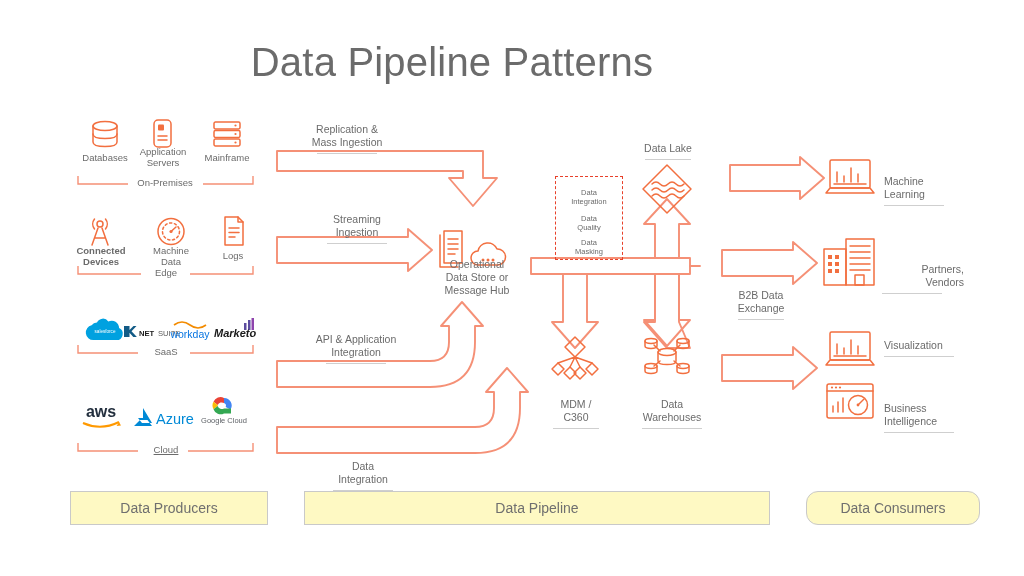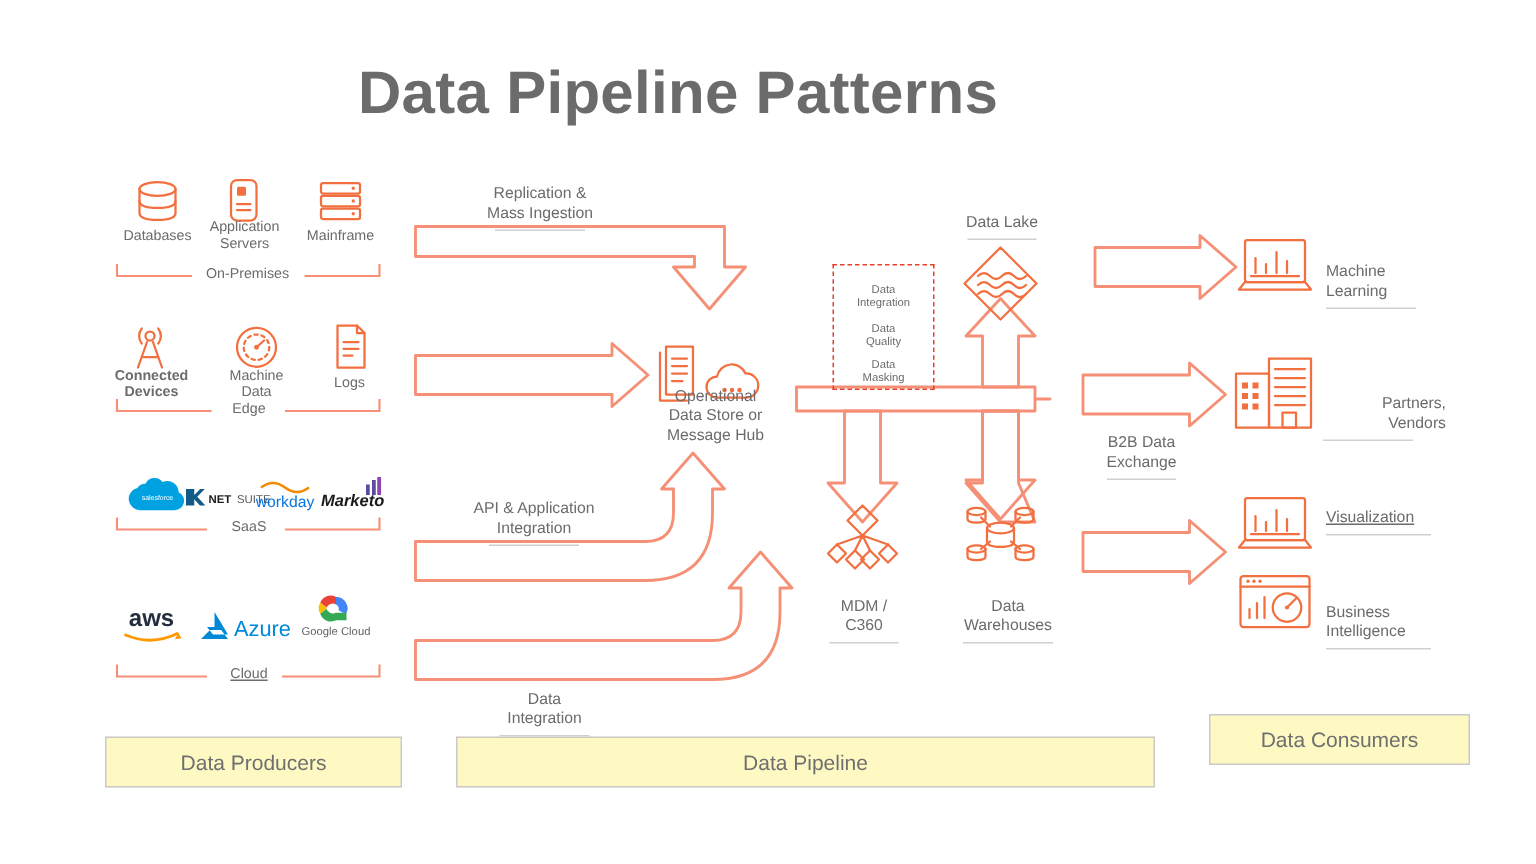--- a/index.html
+++ b/index.html
@@ -1,21 +1,21 @@
 <!DOCTYPE html>
 <html><head>
 <meta charset="utf-8">
 <style>
   html,body{margin:0;padding:0;background:#ffffff;}
   body{width:1024px;height:576px;overflow:hidden;
        font-family:"Liberation Sans","DejaVu Sans",sans-serif;color:#5b5b5b;}
   #stage{position:relative;width:1024px;height:576px;}
   svg#canvas{position:absolute;left:0;top:0;width:1024px;height:576px;}
   .ttl{position:absolute;left:0;top:40px;width:904px;text-align:center;
-       font-size:40px;font-weight:700;color:#6b6b6b;letter-spacing:.2px;}
+       font-size:40px;font-weight:400;color:#6b6b6b;letter-spacing:.2px;}
   .lbl{position:absolute;text-align:center;font-size:9.5px;line-height:11px;color:#6b6b6b;}
   .pipe-lbl{position:absolute;text-align:center;font-size:10.5px;line-height:13px;color:#6b6b6b;}
   .ul{display:block;width:46px;height:1px;background:#cfcfcf;margin:4px auto 0;}
   .ul.w60{width:60px;}
   .ul.w70{width:70px;}
   .band{position:absolute;border:1px solid #c9c9c9;background:#fef9c3;
         display:flex;align-items:center;justify-content:center;
         font-size:14px;color:#6f6f6f;height:32px;}
   .dashbox{position:absolute;border:1px dashed #e8402a;box-sizing:border-box;}
   .dashtxt{position:absolute;width:100%;text-align:center;font-size:7.5px;
@@ -272,26 +272,31 @@
   <div class="lbl" style="left:65px;top:245px;width:72px;white-space:pre-line;font-weight:bold;">Connected
 Devices</div>
   <div class="lbl" style="left:136px;top:245px;width:70px;white-space:pre-line;">Machine
 Data</div>
   <div class="lbl" style="left:198px;top:250px;width:70px;">Logs</div>
   <div class="lbl" style="left:131px;top:267px;width:70px;">Edge</div>
 
   <div class="lbl" style="left:131px;top:346px;width:70px;">SaaS</div>
   <div class="lbl" style="left:131px;top:444px;width:70px;text-decoration:underline;">Cloud</div>
 
-  <div class="pipe-lbl" style="left:300px;top:110px;width:120px;white-space:pre-line;">
+  <div class="pipe-lbl" style="left:287px;top:110px;width:120px;white-space:pre-line;">
     <span>Replication &amp;
 Mass Ingestion</span>
     <span class="ul w60"></span>
   </div>
 
+  <div class="pipe-lbl" style="left:297px;top:200px;width:120px;white-space:pre-line;">
+    <span>Streaming
+Ingestion</span>
+    <span class="ul w60"></span>
+  </div>
 
   <div class="pipe-lbl" style="left:292px;top:320px;width:128px;white-space:pre-line;">
     <span>API &amp; Application
 Integration</span>
     <span class="ul w60"></span>
   </div>
 
   <div class="pipe-lbl" style="left:305px;top:447px;width:116px;white-space:pre-line;">
     <span>Data
 Integration</span>
@@ -333,34 +338,34 @@
 Learning</span>
     <span class="ul w60" style="margin-left:0;"></span>
   </div>
 
   <div class="pipe-lbl" style="left:882px;top:250px;width:82px;text-align:right;white-space:pre-line;">
     <span>Partners,
 Vendors</span>
     <span class="ul w60" style="margin-left:0;"></span>
   </div>
 
-  <div class="pipe-lbl" style="left:884px;top:339px;width:90px;text-align:left;text-decoration:underline;">
+  <div class="pipe-lbl" style="left:884px;top:339px;width:90px;text-align:left;">
     <span>Visualization</span>
     <span class="ul w70" style="margin-left:0;"></span>
   </div>
 
   <div class="pipe-lbl" style="left:884px;top:389px;width:90px;text-align:left;white-space:pre-line;">
     <span>Business
 Intelligence</span>
     <span class="ul w70" style="margin-left:0;"></span>
   </div>
 
   <div class="pipe-lbl" style="left:722px;top:276px;width:78px;white-space:pre-line;">
     <span>B2B Data
 Exchange</span>
     <span class="ul"></span>
   </div>
 
   <div class="band" style="left:70px;top:491px;width:196px;">Data Producers</div>
   <div class="band" style="left:304px;top:491px;width:464px;">Data Pipeline</div>
-  <div class="band" style="left:806px;top:476px;width:172px;">Data Consumers</div>
+  <div class="band" style="left:806px;top:491px;width:172px;border-radius:12px;">Data Consumers</div>
 
 </div>
 
 </body></html>

